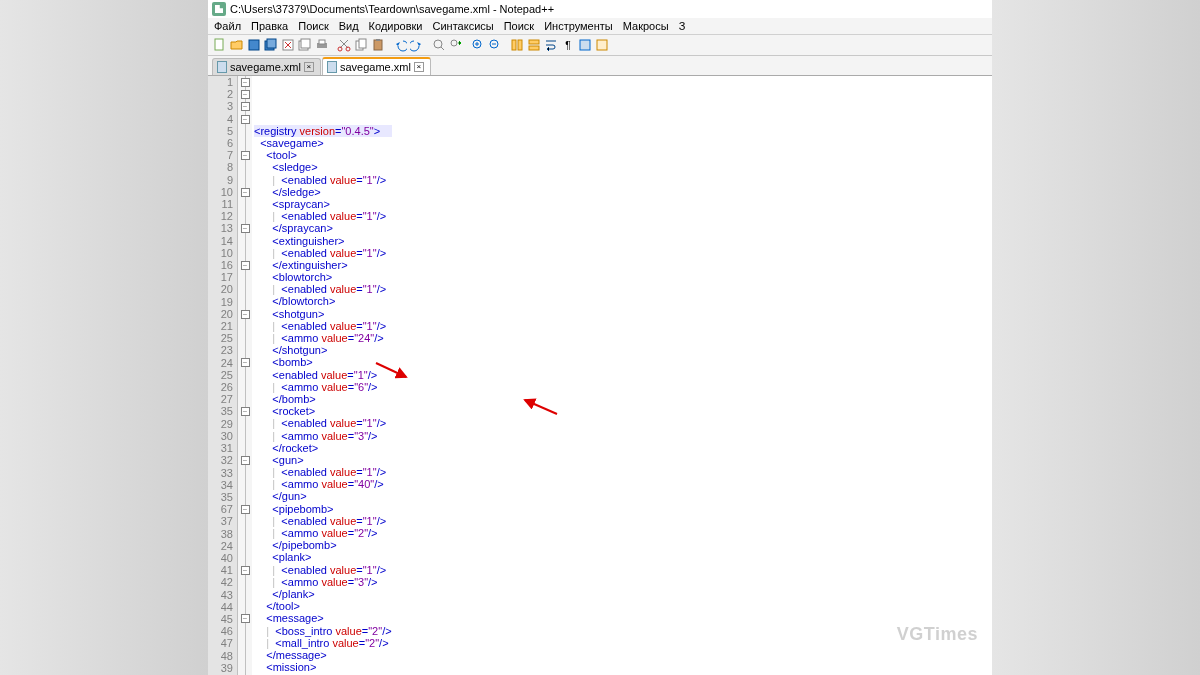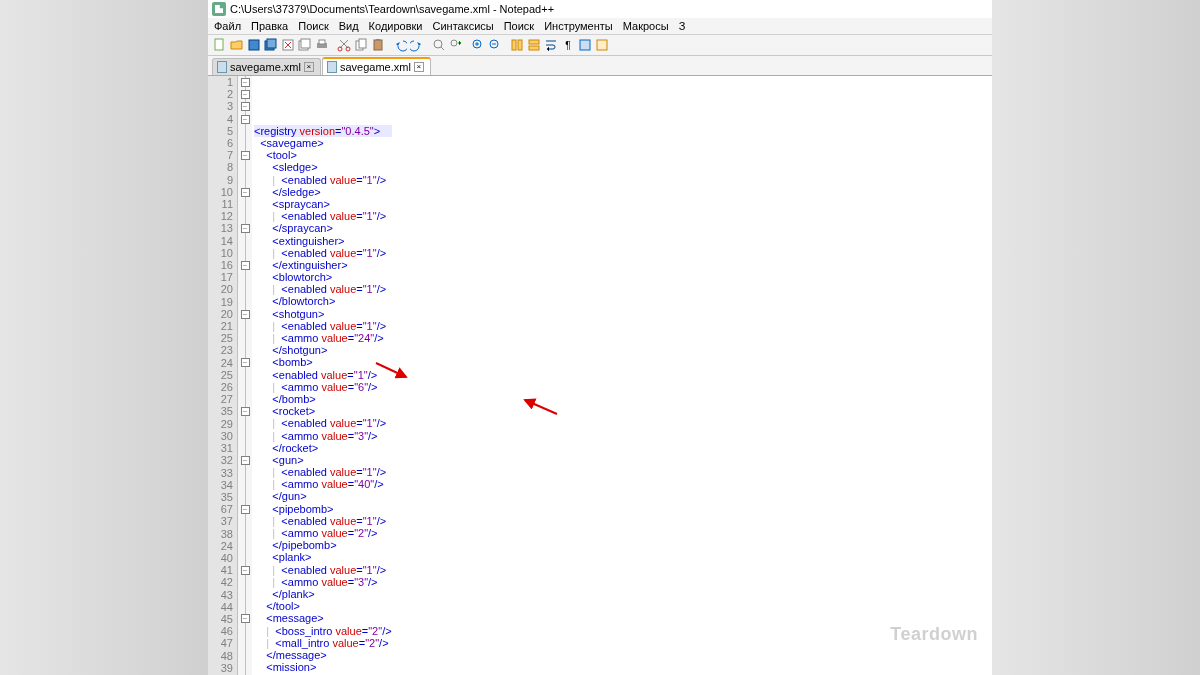--- a/index.html
+++ b/index.html
@@ -359,16 +359,16 @@
                     <path d="M0 0L6 3L0 6z" fill="#d00"></path>
                   </marker>
                 </defs>
                 <line x1="38" y1="16" x2="6" y2="2" stroke="#d00" stroke-width="2" marker-end="url(#ah2)"></line>
               </svg>
           </div>
         <div class="row firstline"><span></span><span class="punc">&lt;</span><span class="tag">registry </span><span class="attr">version</span><span class="punc">=</span><span class="str">"0.4.5"</span><span class="punc">&gt;</span></div><div class="row"><span>  </span><span class="punc">&lt;</span><span class="tag">savegame</span><span class="punc">&gt;</span></div><div class="row"><span>    </span><span class="punc">&lt;</span><span class="tag">tool</span><span class="punc">&gt;</span></div><div class="row"><span>      </span><span class="punc">&lt;</span><span class="tag">sledge</span><span class="punc">&gt;</span></div><div class="row"><span>      </span><span class="guide">|</span><span>  </span><span class="punc">&lt;</span><span class="tag">enabled </span><span class="attr">value</span><span class="punc">=</span><span class="str">"1"</span><span class="punc">/&gt;</span></div><div class="row"><span>      </span><span class="punc">&lt;/</span><span class="tag">sledge</span><span class="punc">&gt;</span></div><div class="row"><span>      </span><span class="punc">&lt;</span><span class="tag">spraycan</span><span class="punc">&gt;</span></div><div class="row"><span>      </span><span class="guide">|</span><span>  </span><span class="punc">&lt;</span><span class="tag">enabled </span><span class="attr">value</span><span class="punc">=</span><span class="str">"1"</span><span class="punc">/&gt;</span></div><div class="row"><span>      </span><span class="punc">&lt;/</span><span class="tag">spraycan</span><span class="punc">&gt;</span></div><div class="row"><span>      </span><span class="punc">&lt;</span><span class="tag">extinguisher</span><span class="punc">&gt;</span></div><div class="row"><span>      </span><span class="guide">|</span><span>  </span><span class="punc">&lt;</span><span class="tag">enabled </span><span class="attr">value</span><span class="punc">=</span><span class="str">"1"</span><span class="punc">/&gt;</span></div><div class="row"><span>      </span><span class="punc">&lt;/</span><span class="tag">extinguisher</span><span class="punc">&gt;</span></div><div class="row"><span>      </span><span class="punc">&lt;</span><span class="tag">blowtorch</span><span class="punc">&gt;</span></div><div class="row"><span>      </span><span class="guide">|</span><span>  </span><span class="punc">&lt;</span><span class="tag">enabled </span><span class="attr">value</span><span class="punc">=</span><span class="str">"1"</span><span class="punc">/&gt;</span></div><div class="row"><span>      </span><span class="punc">&lt;/</span><span class="tag">blowtorch</span><span class="punc">&gt;</span></div><div class="row"><span>      </span><span class="punc">&lt;</span><span class="tag">shotgun</span><span class="punc">&gt;</span></div><div class="row"><span>      </span><span class="guide">|</span><span>  </span><span class="punc">&lt;</span><span class="tag">enabled </span><span class="attr">value</span><span class="punc">=</span><span class="str">"1"</span><span class="punc">/&gt;</span></div><div class="row"><span>      </span><span class="guide">|</span><span>  </span><span class="punc">&lt;</span><span class="tag">ammo </span><span class="attr">value</span><span class="punc">=</span><span class="str">"24"</span><span class="punc">/&gt;</span></div><div class="row"><span>      </span><span class="punc">&lt;/</span><span class="tag">shotgun</span><span class="punc">&gt;</span></div><div class="row"><span>      </span><span class="punc">&lt;</span><span class="tag">bomb</span><span class="punc">&gt;</span></div><div class="row"><span>      </span><span class="punc">&lt;</span><span class="tag">enabled </span><span class="attr">value</span><span class="punc">=</span><span class="str">"1"</span><span class="punc">/&gt;</span></div><div class="row"><span>      </span><span class="guide">|</span><span>  </span><span class="punc">&lt;</span><span class="tag">ammo </span><span class="attr">value</span><span class="punc">=</span><span class="str">"6"</span><span class="punc">/&gt;</span></div><div class="row"><span>      </span><span class="punc">&lt;/</span><span class="tag">bomb</span><span class="punc">&gt;</span></div><div class="row"><span>      </span><span class="punc">&lt;</span><span class="tag">rocket</span><span class="punc">&gt;</span></div><div class="row"><span>      </span><span class="guide">|</span><span>  </span><span class="punc">&lt;</span><span class="tag">enabled </span><span class="attr">value</span><span class="punc">=</span><span class="str">"1"</span><span class="punc">/&gt;</span></div><div class="row"><span>      </span><span class="guide">|</span><span>  </span><span class="punc">&lt;</span><span class="tag">ammo </span><span class="attr">value</span><span class="punc">=</span><span class="str">"3"</span><span class="punc">/&gt;</span></div><div class="row"><span>      </span><span class="punc">&lt;/</span><span class="tag">rocket</span><span class="punc">&gt;</span></div><div class="row"><span>      </span><span class="punc">&lt;</span><span class="tag">gun</span><span class="punc">&gt;</span></div><div class="row"><span>      </span><span class="guide">|</span><span>  </span><span class="punc">&lt;</span><span class="tag">enabled </span><span class="attr">value</span><span class="punc">=</span><span class="str">"1"</span><span class="punc">/&gt;</span></div><div class="row"><span>      </span><span class="guide">|</span><span>  </span><span class="punc">&lt;</span><span class="tag">ammo </span><span class="attr">value</span><span class="punc">=</span><span class="str">"40"</span><span class="punc">/&gt;</span></div><div class="row"><span>      </span><span class="punc">&lt;/</span><span class="tag">gun</span><span class="punc">&gt;</span></div><div class="row"><span>      </span><span class="punc">&lt;</span><span class="tag">pipebomb</span><span class="punc">&gt;</span></div><div class="row"><span>      </span><span class="guide">|</span><span>  </span><span class="punc">&lt;</span><span class="tag">enabled </span><span class="attr">value</span><span class="punc">=</span><span class="str">"1"</span><span class="punc">/&gt;</span></div><div class="row"><span>      </span><span class="guide">|</span><span>  </span><span class="punc">&lt;</span><span class="tag">ammo </span><span class="attr">value</span><span class="punc">=</span><span class="str">"2"</span><span class="punc">/&gt;</span></div><div class="row"><span>      </span><span class="punc">&lt;/</span><span class="tag">pipebomb</span><span class="punc">&gt;</span></div><div class="row"><span>      </span><span class="punc">&lt;</span><span class="tag">plank</span><span class="punc">&gt;</span></div><div class="row"><span>      </span><span class="guide">|</span><span>  </span><span class="punc">&lt;</span><span class="tag">enabled </span><span class="attr">value</span><span class="punc">=</span><span class="str">"1"</span><span class="punc">/&gt;</span></div><div class="row"><span>      </span><span class="guide">|</span><span>  </span><span class="punc">&lt;</span><span class="tag">ammo </span><span class="attr">value</span><span class="punc">=</span><span class="str">"3"</span><span class="punc">/&gt;</span></div><div class="row"><span>      </span><span class="punc">&lt;/</span><span class="tag">plank</span><span class="punc">&gt;</span></div><div class="row"><span>    </span><span class="punc">&lt;/</span><span class="tag">tool</span><span class="punc">&gt;</span></div><div class="row"><span>    </span><span class="punc">&lt;</span><span class="tag">message</span><span class="punc">&gt;</span></div><div class="row"><span>    </span><span class="guide">|</span><span>  </span><span class="punc">&lt;</span><span class="tag">boss_intro </span><span class="attr">value</span><span class="punc">=</span><span class="str">"2"</span><span class="punc">/&gt;</span></div><div class="row"><span>    </span><span class="guide">|</span><span>  </span><span class="punc">&lt;</span><span class="tag">mall_intro </span><span class="attr">value</span><span class="punc">=</span><span class="str">"2"</span><span class="punc">/&gt;</span></div><div class="row"><span>    </span><span class="punc">&lt;/</span><span class="tag">message</span><span class="punc">&gt;</span></div><div class="row"><span>    </span><span class="punc">&lt;</span><span class="tag">mission</span><span class="punc">&gt;</span></div><div class="row"><span>    </span><span class="guide">|</span><span>  </span><span class="punc">&lt;</span><span class="tag">mall_intro </span><span class="attr">value</span><span class="punc">=</span><span class="str">"1"</span><span class="punc">/&gt;</span></div></div>
       </div>
 
     </div>
-    <div class="watermark">Teardown</div>
+    <div class="watermark">VGTimes</div>
   </div>
   <div class="grey-gutter"></div>
 </div>
 
 </body></html>

